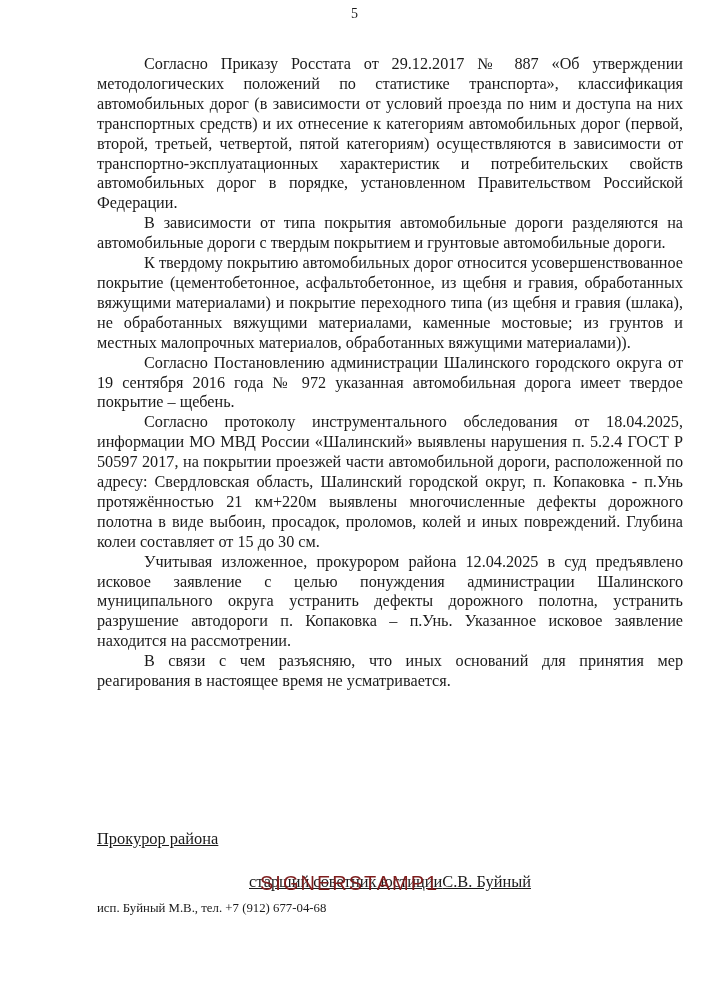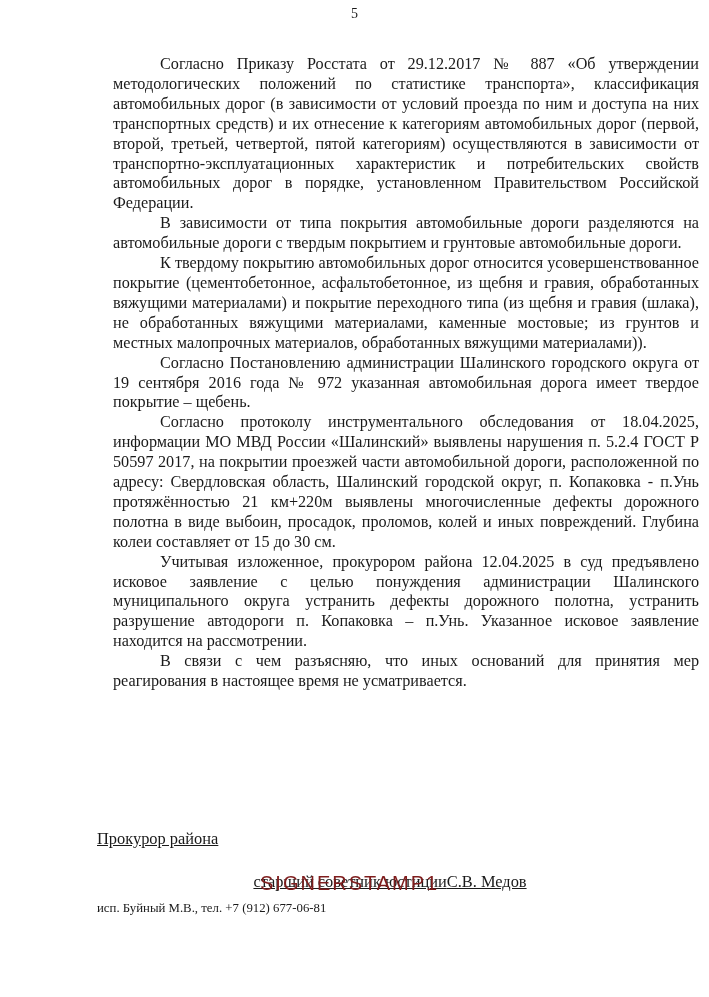--- a/index.html
+++ b/index.html
@@ -28,21 +28,20 @@
     position: absolute;
     left: 97px;
     top: 55px;
     width: 586px;
     height: 772px;
     overflow: hidden;
     font-size: 16.2px;
     line-height: 19.9px;
     text-align: justify;
     text-justify: inter-word;
-    margin-left: 16px;
   }
   .para {
     margin: 0;
     text-indent: 47px;
   }
   .signature-block {
     position: absolute;
     left: 97px;
     top: 829px;
     width: 586px;
@@ -86,21 +85,21 @@
       <p class="para">Согласно Постановлению администрации Шалинского городского округа от 19 сентября 2016 года № 972 указанная автомобильная дорога имеет твердое покрытие – щебень.</p>
       <p class="para">Согласно протоколу инструментального обследования от 18.04.2025, информации МО МВД России «Шалинский» выявлены нарушения п. 5.2.4 ГОСТ Р 50597 2017, на покрытии проезжей части автомобильной дороги, расположенной по адресу: Свердловская область, Шалинский городской округ, п. Копаковка - п.Унь протяжённостью 21 км+220м выявлены многочисленные дефекты дорожного полотна в виде выбоин, просадок, проломов, колей и иных повреждений. Глубина колеи составляет от 15 до 30 см.</p>
       <p class="para">Учитывая изложенное, прокурором района 12.04.2025 в суд предъявлено исковое заявление с целью понуждения администрации Шалинского муниципального округа устранить дефекты дорожного полотна, устранить разрушение автодороги п. Копаковка – п.Унь. Указанное исковое заявление находится на рассмотрении.</p>
       <p class="para">В связи с чем разъясняю, что иных оснований для принятия мер реагирования в настоящее время не усматривается.</p>
     </div>
 
   <div class="signature-block">
     <div>Прокурор района</div>
     <div class="sig-row">
       <span>старший советник юстиции</span>
-      <span>С.В. Медов</span>
+      <span>С.В. Буйный</span>
     </div>
   </div>
 
   <div class="stamp-watermark">SIGNERSTAMP1</div>
 
-  <div class="executor-note">исп. Буйный М.В., тел. +7 (912) 677-06-81</div>
+  <div class="executor-note">исп. Буйный М.В., тел. +7 (912) 677-04-68</div>
 
 </div>
 
 </body></html>

